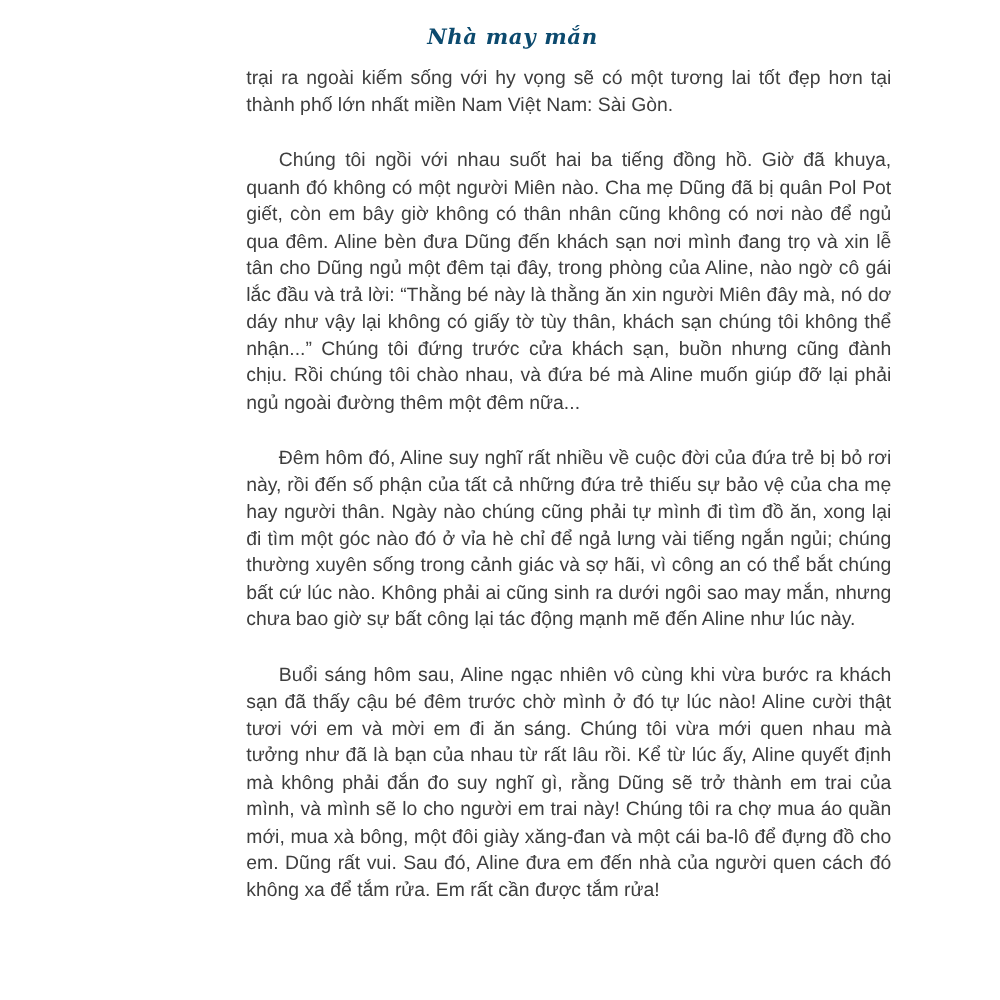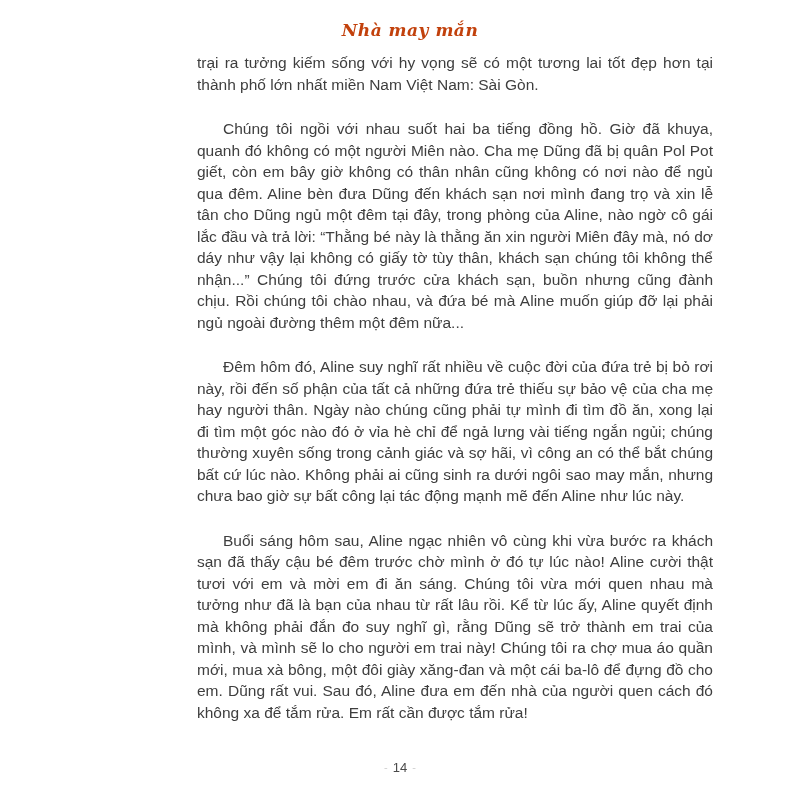--- a/index.html
+++ b/index.html
@@ -58,26 +58,23 @@
     font-size: 11px;
     margin: 0 5px;
     vertical-align: 1px;
   }
 </style>
 </head>
 <body>
 
 <div class="page">
 
-  <div class="running-header" style="color: #c2410c;">Nhà may mắn</div>
+  <div class="running-header" style="color: #0c4a6e;">Nhà may mắn</div>
 
   <section class="body-text">
-    <p>trại ra tưởng kiếm sống với hy vọng sẽ có một tương lai tốt đẹp hơn tại thành phố lớn nhất miền Nam Việt Nam: Sài Gòn.</p>
+    <p>trại ra ngoài kiếm sống với hy vọng sẽ có một tương lai tốt đẹp hơn tại thành phố lớn nhất miền Nam Việt Nam: Sài Gòn.</p>
     <p>Chúng tôi ngồi với nhau suốt hai ba tiếng đồng hồ. Giờ đã khuya, quanh đó không có một người Miên nào. Cha mẹ Dũng đã bị quân Pol Pot giết, còn em bây giờ không có thân nhân cũng không có nơi nào để ngủ qua đêm. Aline bèn đưa Dũng đến khách sạn nơi mình đang trọ và xin lễ tân cho Dũng ngủ một đêm tại đây, trong phòng của Aline, nào ngờ cô gái lắc đầu và trả lời: “Thằng bé này là thằng ăn xin người Miên đây mà, nó dơ dáy như vậy lại không có giấy tờ tùy thân, khách sạn chúng tôi không thể nhận...” Chúng tôi đứng trước cửa khách sạn, buồn nhưng cũng đành chịu. Rồi chúng tôi chào nhau, và đứa bé mà Aline muốn giúp đỡ lại phải ngủ ngoài đường thêm một đêm nữa...</p>
     <p>Đêm hôm đó, Aline suy nghĩ rất nhiều về cuộc đời của đứa trẻ bị bỏ rơi này, rồi đến số phận của tất cả những đứa trẻ thiếu sự bảo vệ của cha mẹ hay người thân. Ngày nào chúng cũng phải tự mình đi tìm đồ ăn, xong lại đi tìm một góc nào đó ở vỉa hè chỉ để ngả lưng vài tiếng ngắn ngủi; chúng thường xuyên sống trong cảnh giác và sợ hãi, vì công an có thể bắt chúng bất cứ lúc nào. Không phải ai cũng sinh ra dưới ngôi sao may mắn, nhưng chưa bao giờ sự bất công lại tác động mạnh mẽ đến Aline như lúc này.</p>
     <p>Buổi sáng hôm sau, Aline ngạc nhiên vô cùng khi vừa bước ra khách sạn đã thấy cậu bé đêm trước chờ mình ở đó tự lúc nào! Aline cười thật tươi với em và mời em đi ăn sáng. Chúng tôi vừa mới quen nhau mà tưởng như đã là bạn của nhau từ rất lâu rồi. Kể từ lúc ấy, Aline quyết định mà không phải đắn đo suy nghĩ gì, rằng Dũng sẽ trở thành em trai của mình, và mình sẽ lo cho người em trai này! Chúng tôi ra chợ mua áo quần mới, mua xà bông, một đôi giày xăng-đan và một cái ba-lô để đựng đồ cho em. Dũng rất vui. Sau đó, Aline đưa em đến nhà của người quen cách đó không xa để tắm rửa. Em rất cần được tắm rửa!</p>
   </section>
 
-  <div class="page-footer">
-    <span class="dash">-</span><span>14</span><span class="dash">-</span>
-  </div>
 
 </div>
 
 </body></html>

